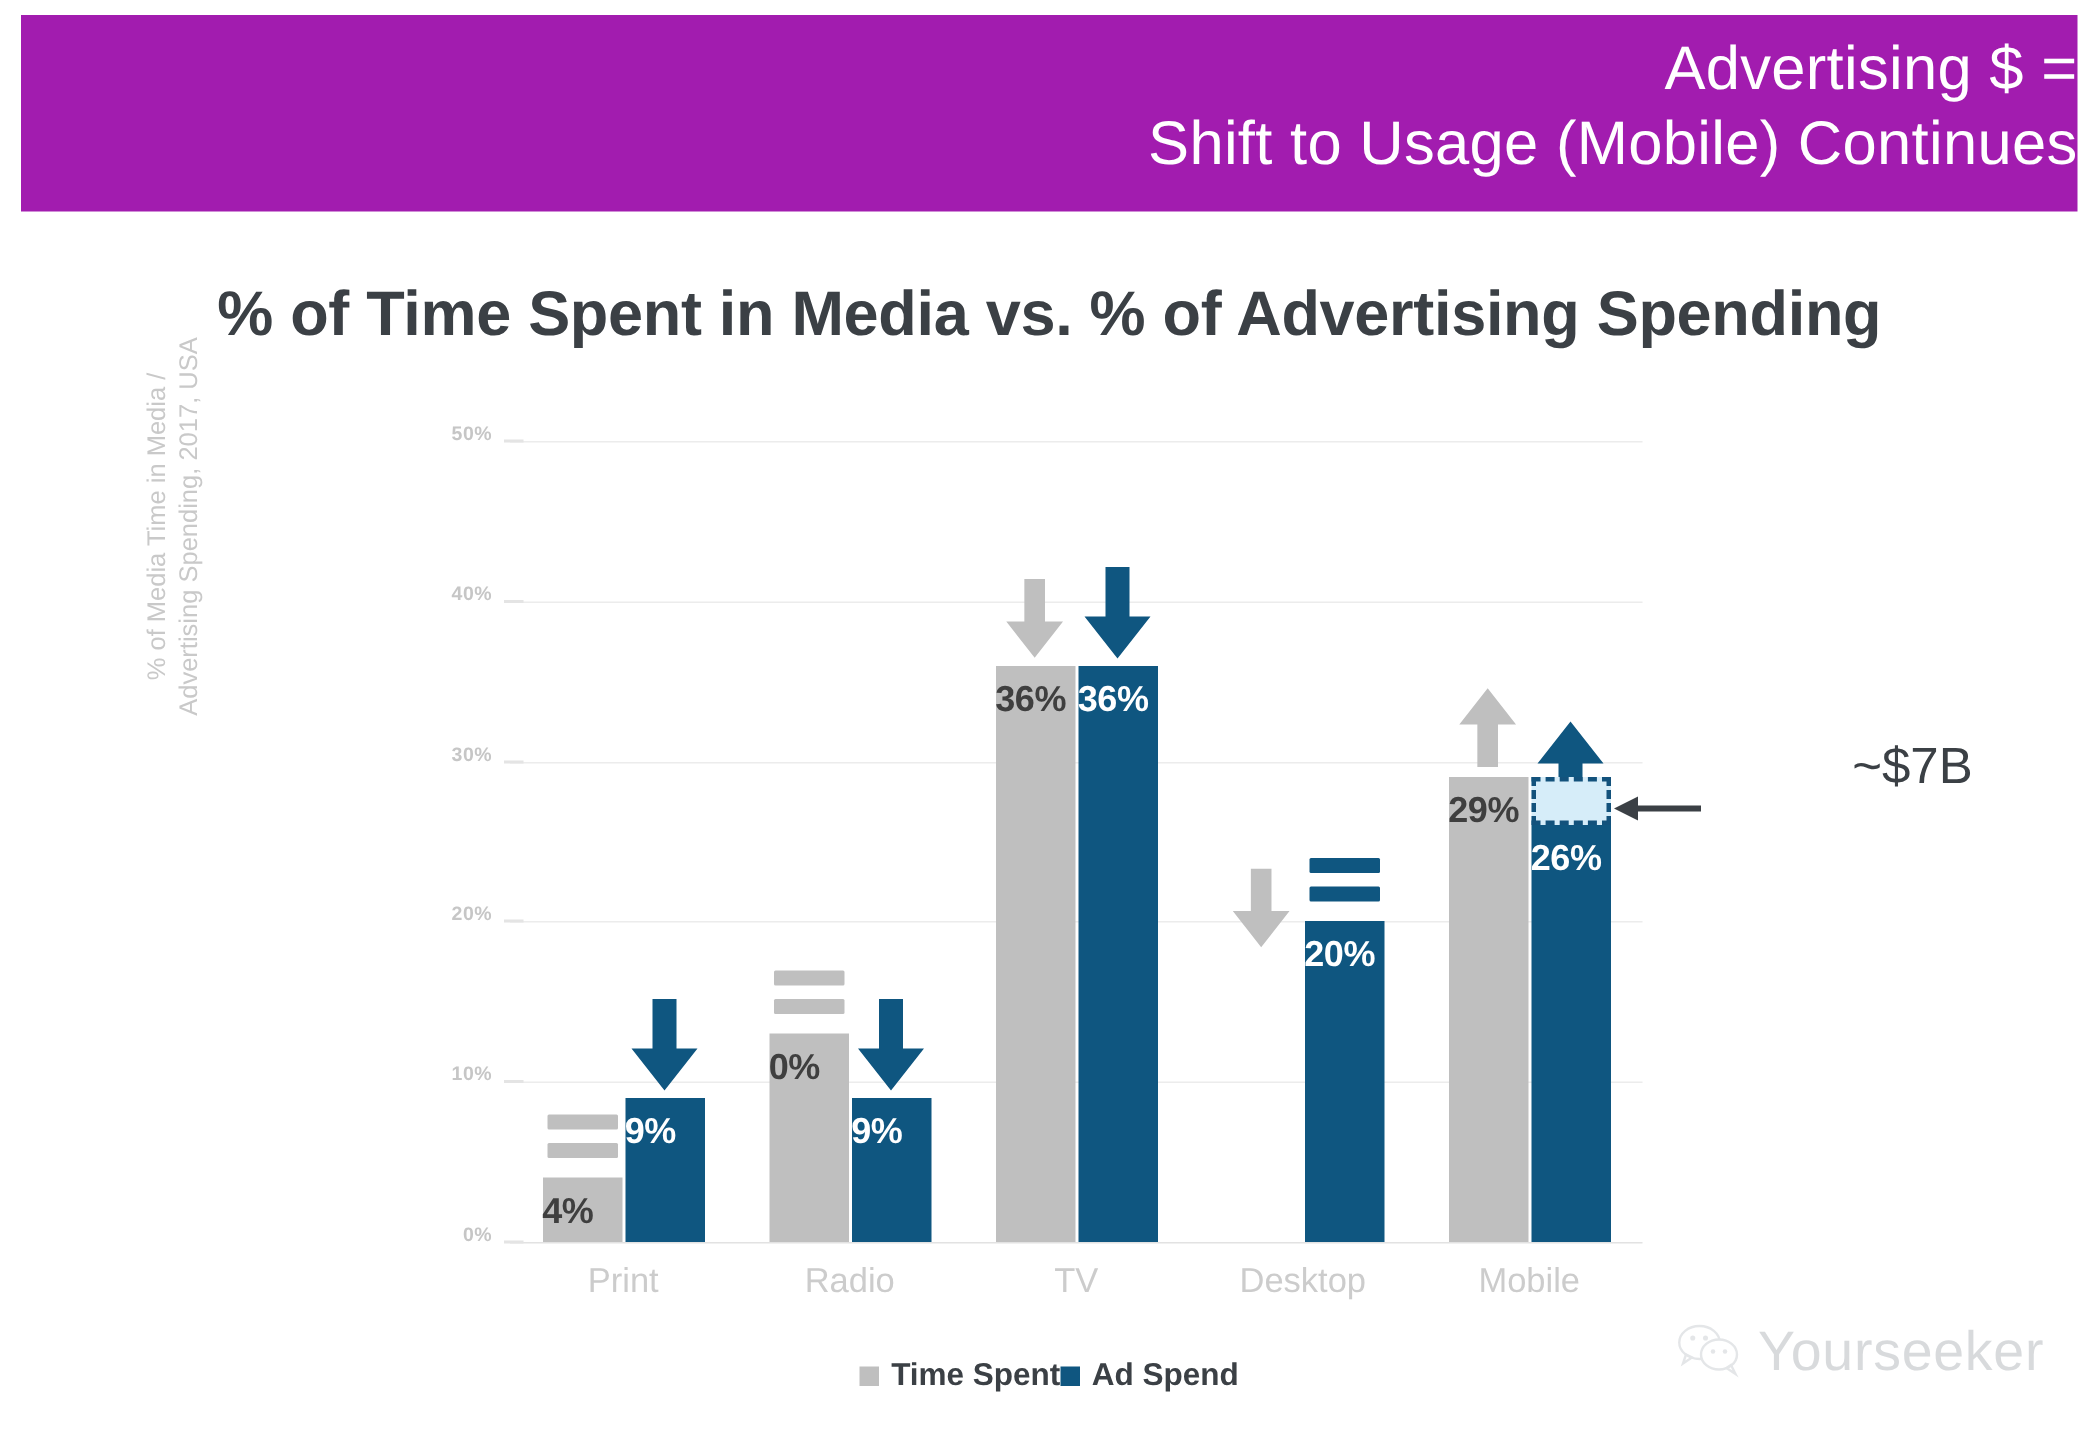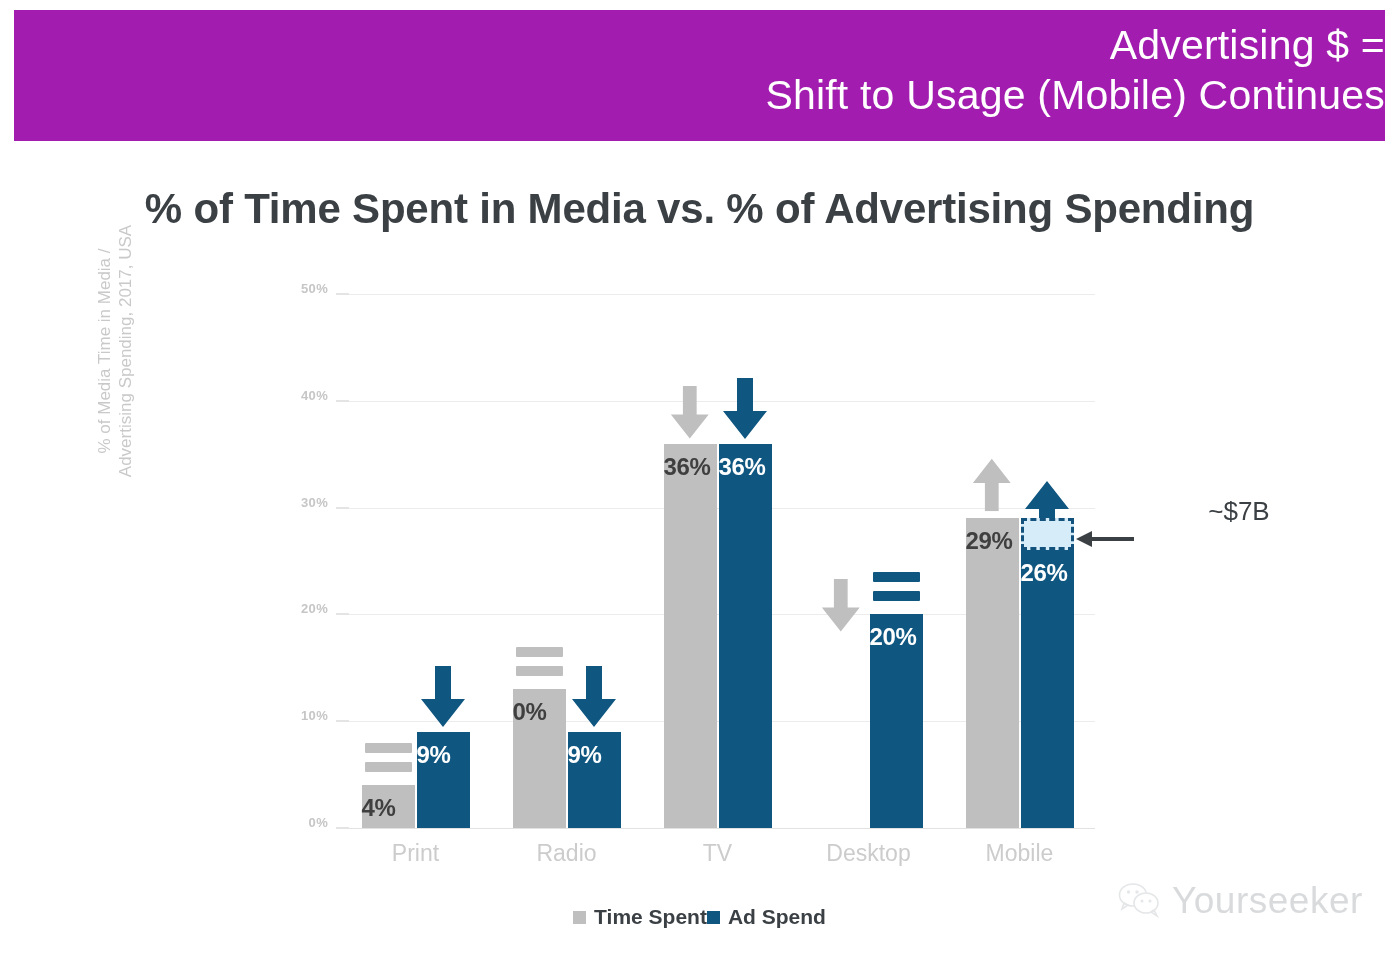--- a/index.html
+++ b/index.html
@@ -154,25 +154,25 @@
     left: 1014px;
     top: 511px;
     width: 58px;
     height: 50px;
     background: #d6edf9;
     border: 3px dashed #13527c;
     box-sizing: border-box;
   }
   #opportunity-annotation {
     position: absolute;
-    left: 1124px;
+    left: 1160px;
     top: 495px;
     width: 230px;
     color: #3b4045;
-    font-size: 26px;
+    font-size: 34px;
     font-weight: 400;
     line-height: 33px;
   }
   #opportunity-annotation .ann-line1 { display:block; text-align:center; }
   #opportunity-annotation .ann-line2 { display:block; text-align:center; }
   #opportunity-arrow {
     position: absolute;
     left: 1076px;
     top: 528px;
     width: 60px;

